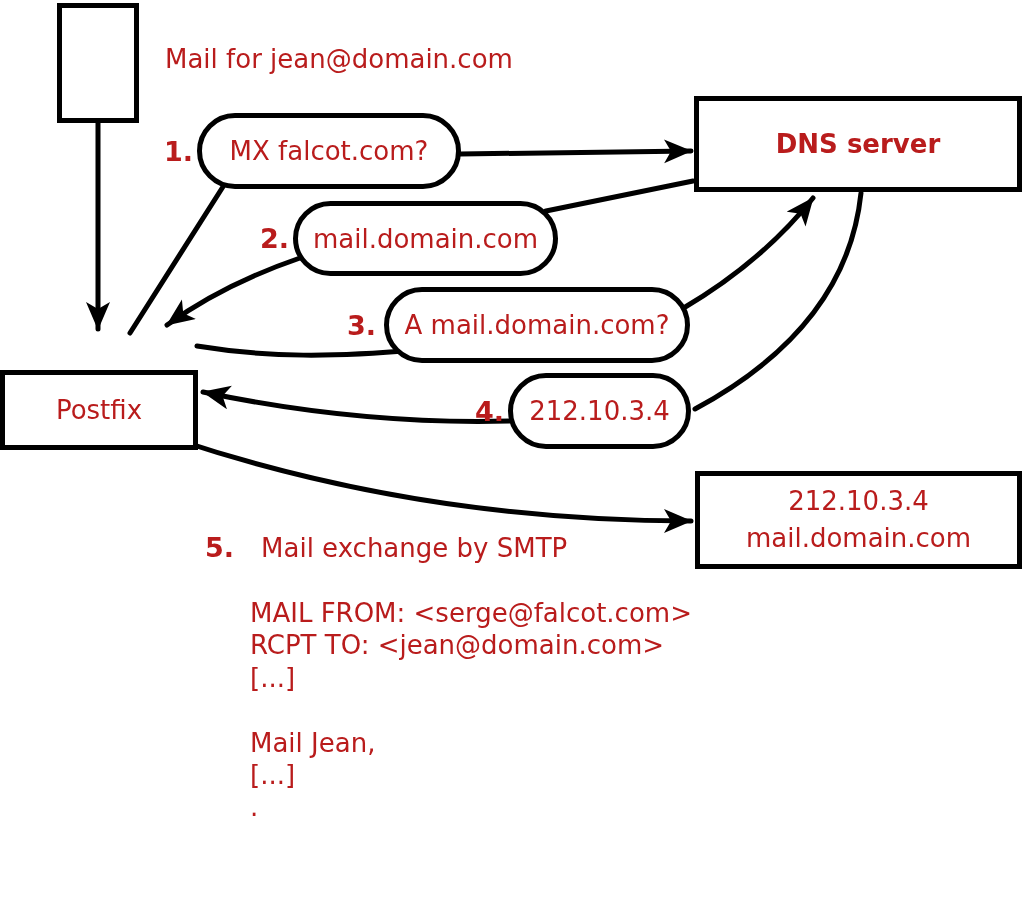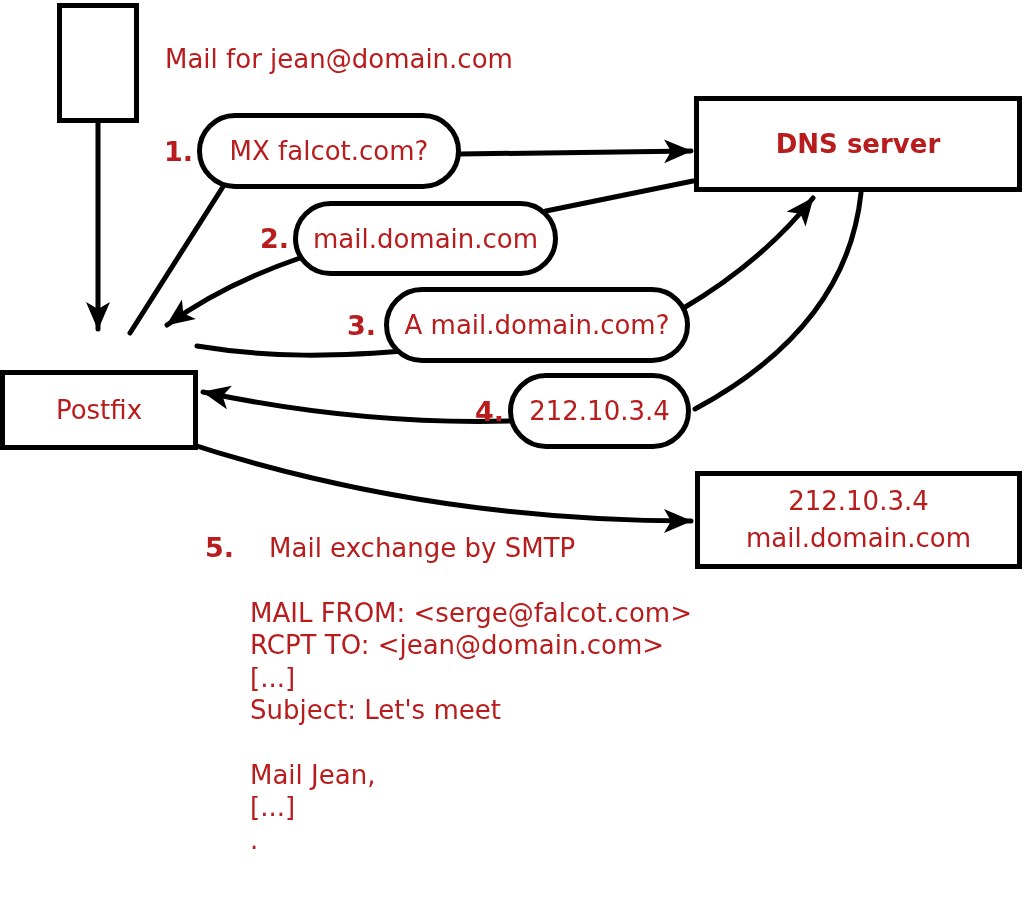--- a/index.html
+++ b/index.html
@@ -41,21 +41,21 @@
   }
   .step5 {
     position: absolute;
     left: 205px; top: 532px;
     display: flex;
     align-items: baseline;
     z-index: 3;
     font-size: 26px;
   }
   .step5 .n { font-weight: bold; font-size: 27px; }
-  .step5 .l { margin-left: 35px; }
+  .step5 .l { margin-left: 27px; }
   .smtp {
     position: absolute;
     left: 250px; top: 597px;
     z-index: 3;
     font-size: 26px;
   }
   .smtp-line { height: 32.4px; line-height: 32.4px; white-space: pre; }
   .two-line { line-height: 1.42; }
 </style>
 </head>
@@ -122,20 +122,19 @@
 
   <div class="step5">
     <span class="n">5.</span>
     <span class="l">Mail exchange by SMTP</span>
   </div>
 
   <div class="smtp">
     <div class="smtp-line">MAIL FROM: &lt;serge@falcot.com&gt;</div>
     <div class="smtp-line">RCPT TO: &lt;jean@domain.com&gt;</div>
     <div class="smtp-line">[...]</div>
-    <div class="smtp-line">Subject: Let's meet</div>
     <div class="smtp-line"></div>
     <div class="smtp-line">Mail Jean,</div>
     <div class="smtp-line">[...]</div>
     <div class="smtp-line">.</div>
   </div>
 
 </div>
 
 </body></html>

